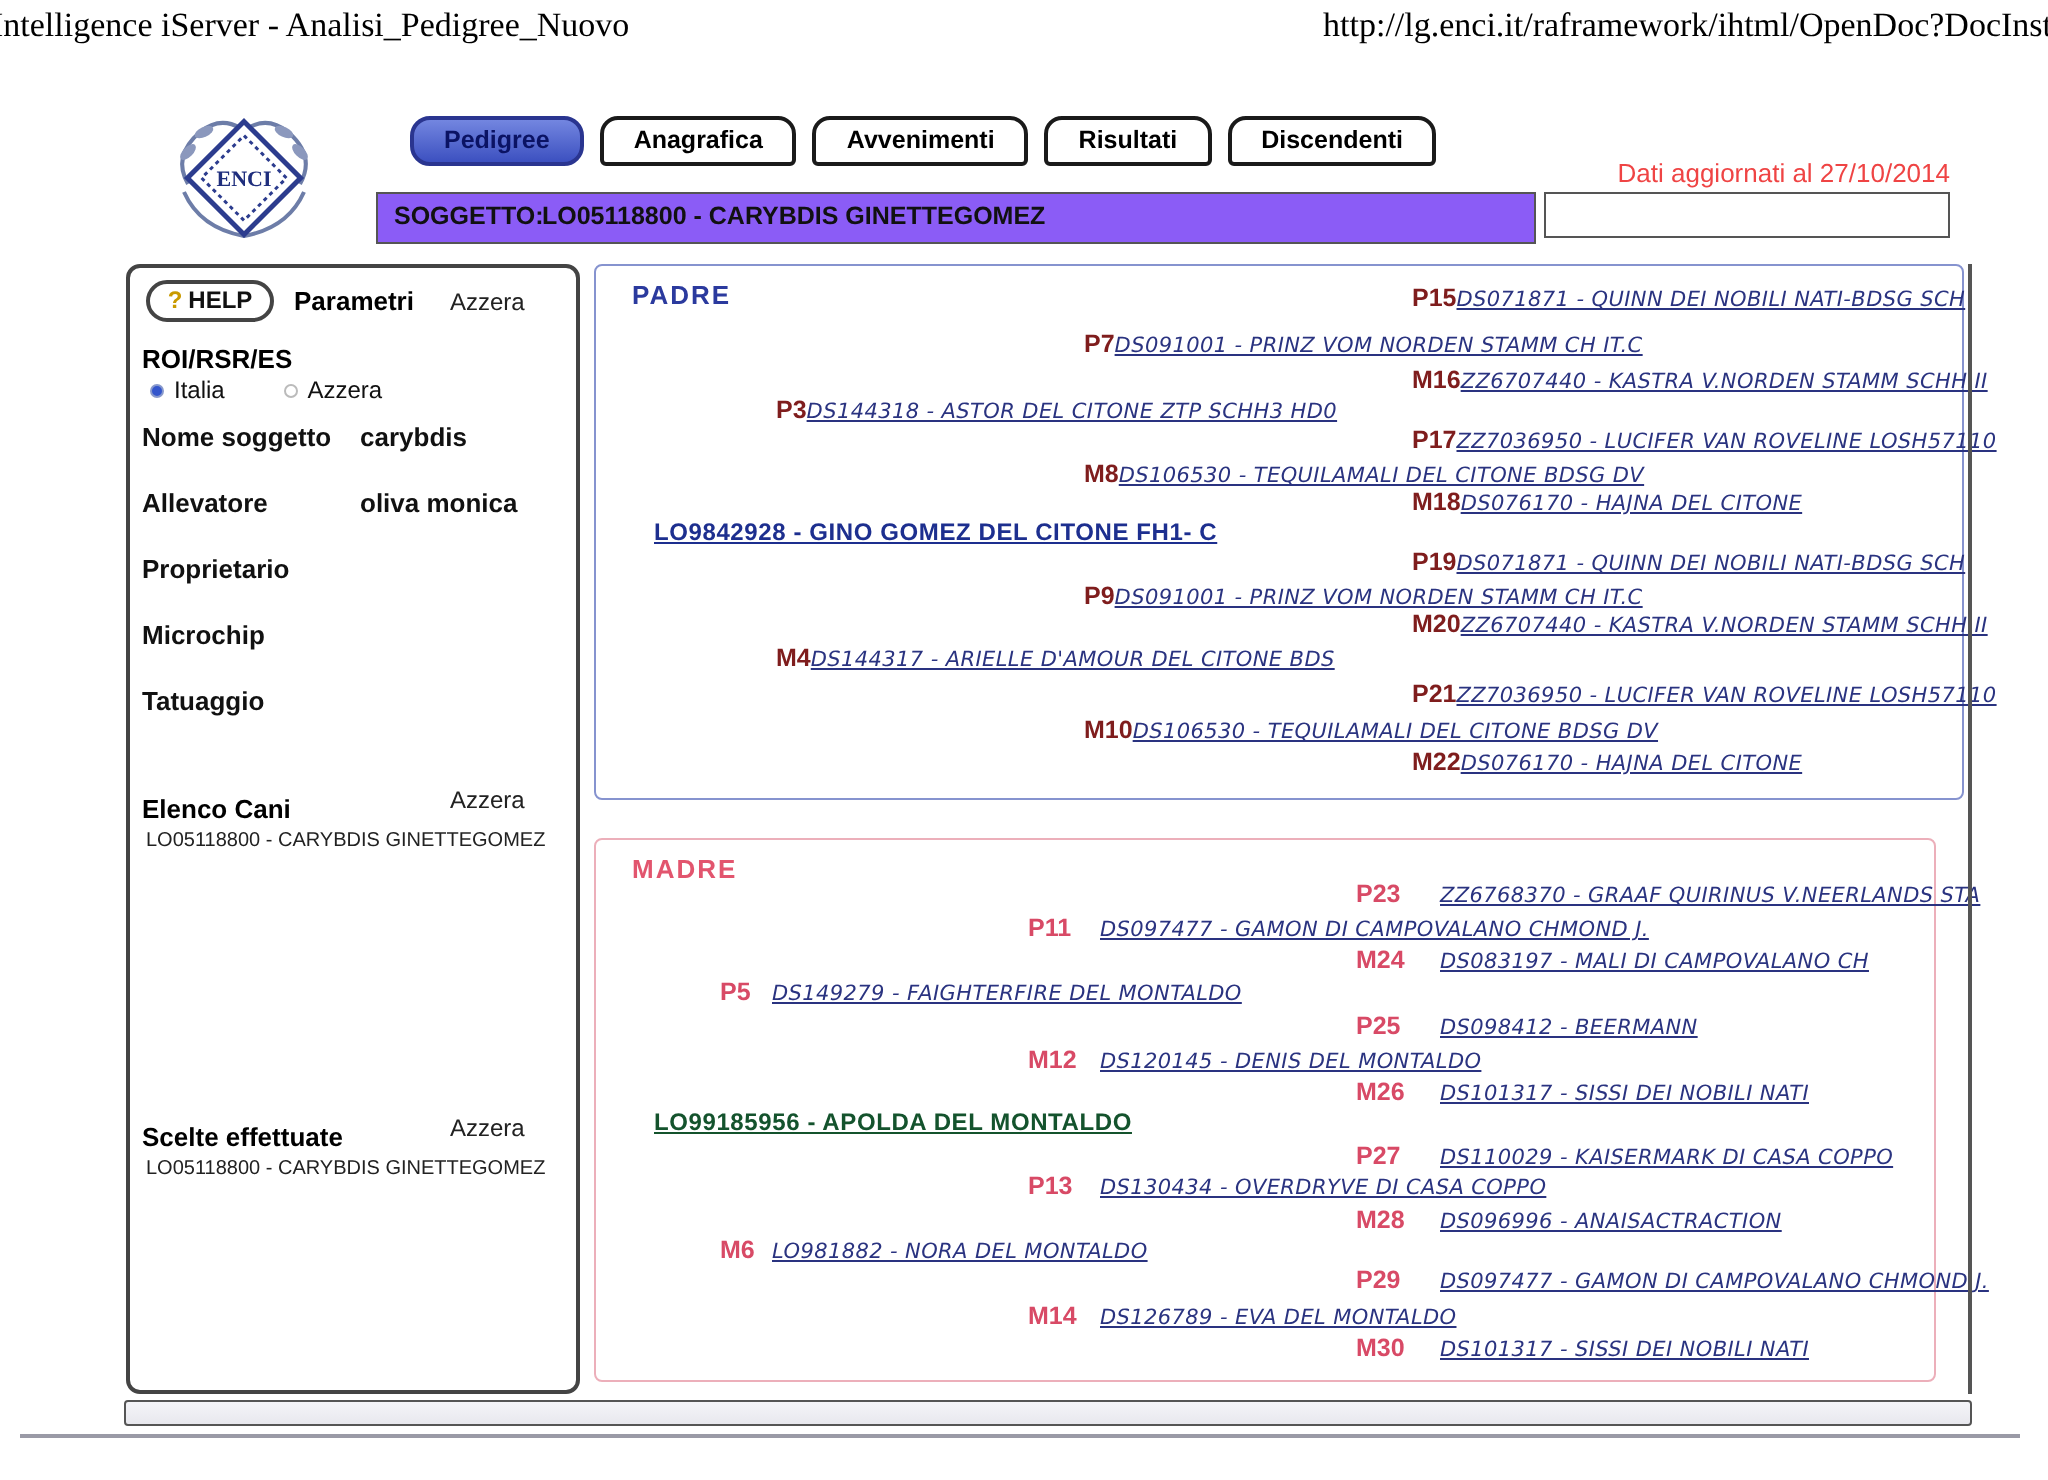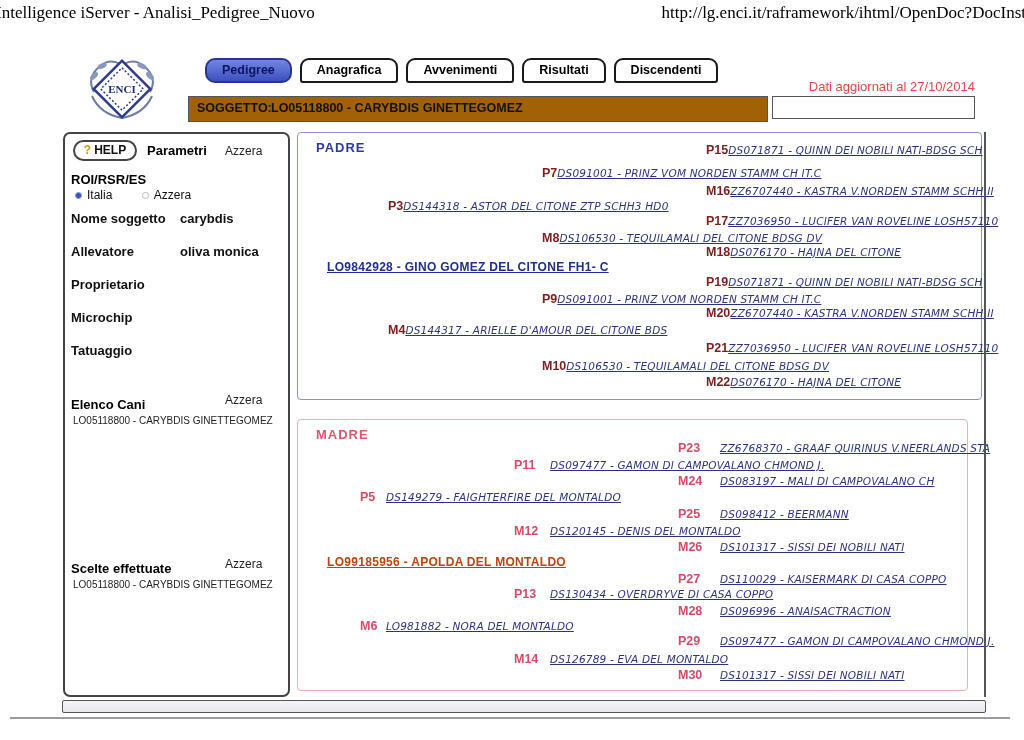--- a/index.html
+++ b/index.html
@@ -23,21 +23,21 @@
   .tab.active { background:linear-gradient(#7386e0,#3c50c0); color:#0b1364;
                 border-color:#2a3590; border-radius:10px; }
 
   
   .dati-label { position:absolute; top:79px; right:49px; font-size:13px; color:#ef4444; }
   .dati-box   { position:absolute; left:772px; top:96px; width:203px; height:23px;
                 border:1.5px solid #555; background:#fff; }
 
   
   .soggetto { position:absolute; left:188px; top:96px; width:580px; height:26px;
-              border:1.5px solid #555; background:#a16207; font-size:12.5px; font-weight:bold;
+              border:1.5px solid #555; background:#8b5cf6; font-size:12.5px; font-weight:bold;
               line-height:23px; }
   .soggetto .lbl { position:absolute; left:8px; }
   .soggetto .val { position:absolute; left:82px; }
 
   
   .sidebar { position:absolute; left:63px; top:132px; width:227px; height:565px;
              border:2px solid #444; border-radius:7px; background:#fff; }
   .sb-abs { position:absolute; white-space:nowrap; }
   .help-btn { left:8px; top:6px; width:64px; height:21px; border:2px solid #444;
               border-radius:11px; text-align:center; font-size:12px; font-weight:bold;
@@ -66,21 +66,21 @@
 
   .ped-row { position:absolute; white-space:nowrap; line-height:13px; }
   .ped-tag { display:inline-block; font-weight:bold; font-size:12.5px; vertical-align:baseline; }
   .ped-tag.padre { color:#7f1d1d;padding-left:28px; }
   .ped-tag.madre { color:#d84a66; }
   .ped-link { font-family:"DejaVu Sans", sans-serif; font-style:italic; font-size:10.5px;
               color:#2a3380; text-decoration:underline; letter-spacing:0.2px; cursor:pointer; }
   .ped-l1 { font-size:12px; font-weight:bold; text-decoration:underline;
             letter-spacing:0.3px; cursor:pointer;margin-left:20px; }
   .ped-l1.padre { color:#1d2f8f; }
-  .ped-l1.madre { color:#c2410c;text-align:right; }
+  .ped-l1.madre { color:#14532d;text-align:right; }
 
   
   .right-rule { position:absolute; left:984px; top:132px; width:2px; height:565px; background:#555; }
   .hscrollbar { position:absolute; left:62px; top:700px; width:924px; height:13px;
                 border:1.5px solid #555; border-radius:2px;
                 background:linear-gradient(#f4f4f8,#e8e8ee); cursor:pointer; }
   .under-line { position:absolute; left:10px; top:717px; width:1000px; height:2px; background:#9a9aa6; }
 </style>
 </head>
 <body>

